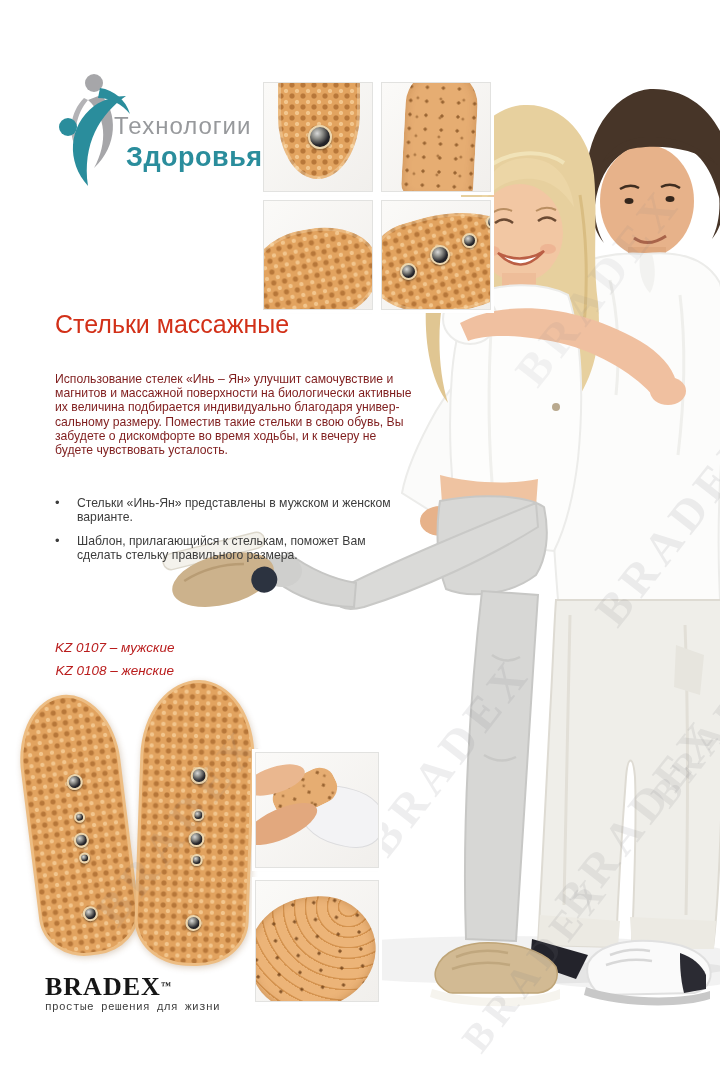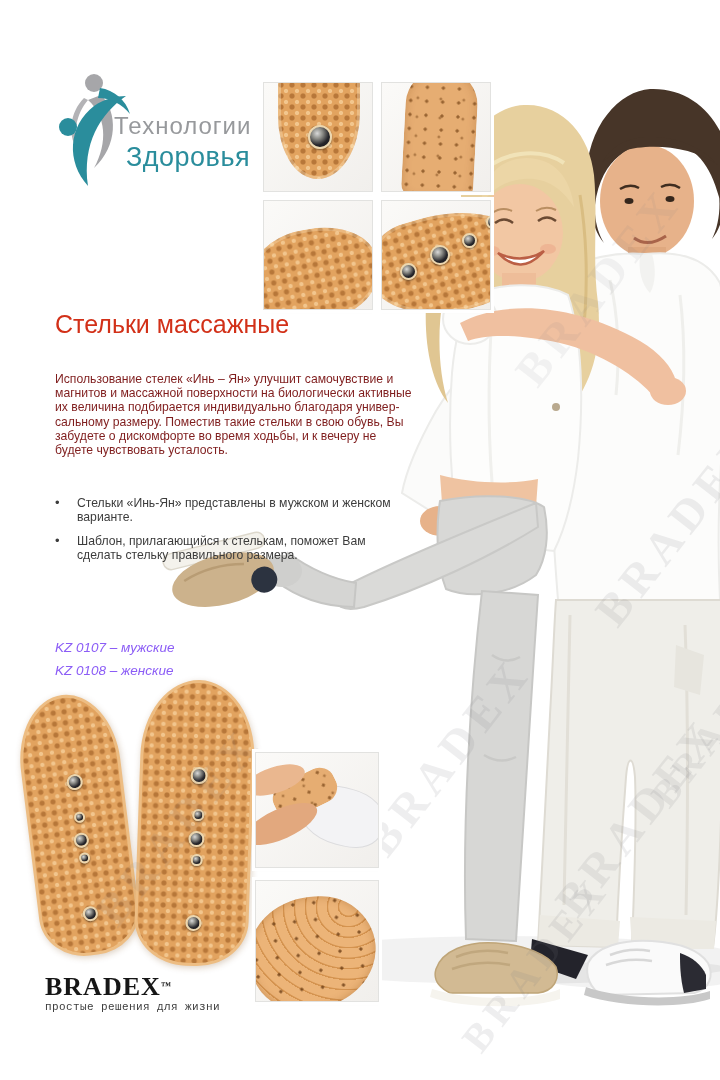--- a/index.html
+++ b/index.html
@@ -21,21 +21,21 @@
   .wm-3 { left:430px; top:940px; font-size:40px; }
   .wm-4 { left:560px; top:500px; }
   .wm-5 { left:480px; top:260px; color:rgba(125,125,135,0.09); }
   .wm-6 { left:60px;  top:800px; color:rgba(125,125,135,0.10); }
   .wm-7 { left:620px; top:700px; font-size:38px; }
 
   
   #logo { position:absolute; left:38px; top:70px; z-index:10; }
   #logo-icon { position:absolute; left:0; top:0; }
   #logo-text1 { position:absolute; left:76px; top:42px; font-size:24px; color:#97999c; letter-spacing:1px; }
-  #logo-text2 { position:absolute; left:88px; top:72px; font-size:27px; color:#2a8d9c; font-weight:normal; letter-spacing:0.5px; }
+  #logo-text2 { position:absolute; left:88px; top:72px; font-size:27px; color:#2a8d9c; font-weight:bold; letter-spacing:0.5px; }
 
   
   #couple { position:absolute; left:140px; top:55px; width:580px; height:960px; z-index:2; }
 
   
   .tile {
     position:absolute; background:#fdfdfd; border:1px solid #e2e2e0;
     box-shadow:0 0 0 3px #ffffff, 0 1px 3px rgba(0,0,0,0.10);
     overflow:hidden; z-index:7;
   }
@@ -82,21 +82,21 @@
   
   #headline { position:absolute; left:55px; top:310px; z-index:10;
     font-size:25px; font-weight:normal; color:#d23018; line-height:1.16; }
   #body-par { position:absolute; left:55px; top:372px; width:345px; z-index:10;
     font-size:12.2px; line-height:14.2px; color:#7f1d1d; white-space:nowrap; }
   #bullets  { position:absolute; left:55px; top:496px; width:340px; z-index:10;
     font-size:12.2px; line-height:14.4px; color:#3c3c3c; }
   .bullet-row { display:flex; margin-bottom:9px; }
   .bullet-dot { width:22px; flex:0 0 22px; font-size:13px; }
   #codes { position:absolute; left:55px; top:636px; z-index:10;
-    font-style:italic; font-size:13.5px; color:#8b5cf6; line-height:23px; }
+    font-style:italic; font-size:13.5px; color:#b91c1c; line-height:23px;text-align:center; }
 
   
   #insole-pair { position:absolute; left:20px; top:678px; width:252px; height:292px; z-index:5; }
   .insole {
     position:absolute; border:3px solid #edbd83;
     border-radius:50% 50% 46% 46% / 27% 27% 16% 16%;
     box-shadow:1px 2px 6px rgba(120,70,20,0.25);
   }
   #insole-L { left:8px;  top:16px; width:100px; height:262px; transform:rotate(-7deg); }
   #insole-R { left:118px; top:2px; width:114px; height:286px; transform:rotate(2deg); }

